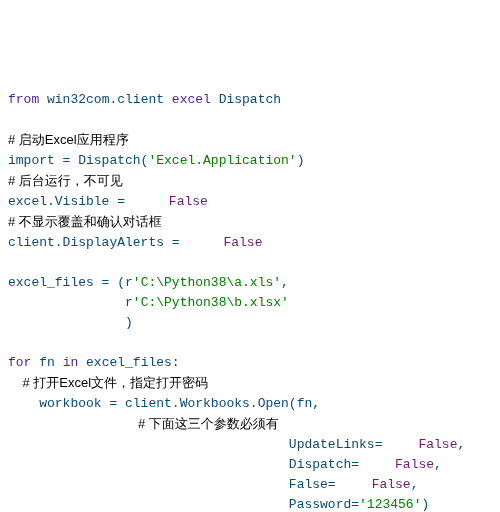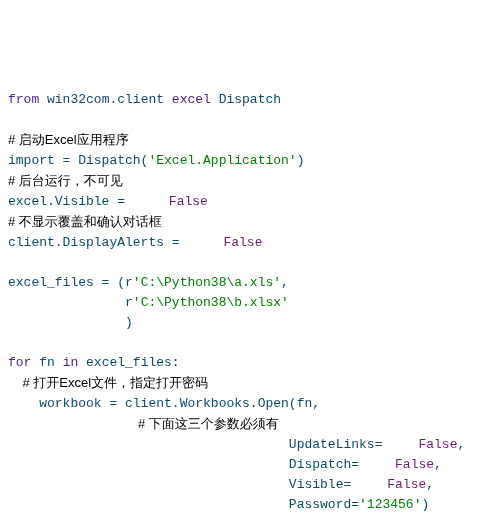--- a/index.html
+++ b/index.html
@@ -38,21 +38,21 @@
 <span class="n">excel_files = (r</span><span class="s">'C:\Python38\a.xls'</span><span class="n">,</span>
 <span class="n">               r</span><span class="s">'C:\Python38\b.xlsx'</span>
 <span class="n">               )</span>
 
 <span class="k">for</span><span class="n"> fn </span><span class="k">in</span><span class="n"> excel_files:</span>
 <span class="c">    # 打开Excel文件，指定打开密码</span>
 <span class="n">    workbook = client.Workbooks.Open(fn,</span>
 <span class="c">                                    # 下面这三个参数必须有</span>
 <span class="n">                                    UpdateLinks=</span><span class="p">False</span><span class="n">,</span>
 <span class="n">                                    Dispatch=</span><span class="p">False</span><span class="n">,</span>
-<span class="n">                                    Visible=</span><span class="p">False</span><span class="n">,</span>
+<span class="n">                                    False=</span><span class="p">False</span><span class="n">,</span>
 <span class="n">                                    Password=</span><span class="s">'123456'</span><span class="n">)</span>
 
 
 
 
 
 
 
 
 

